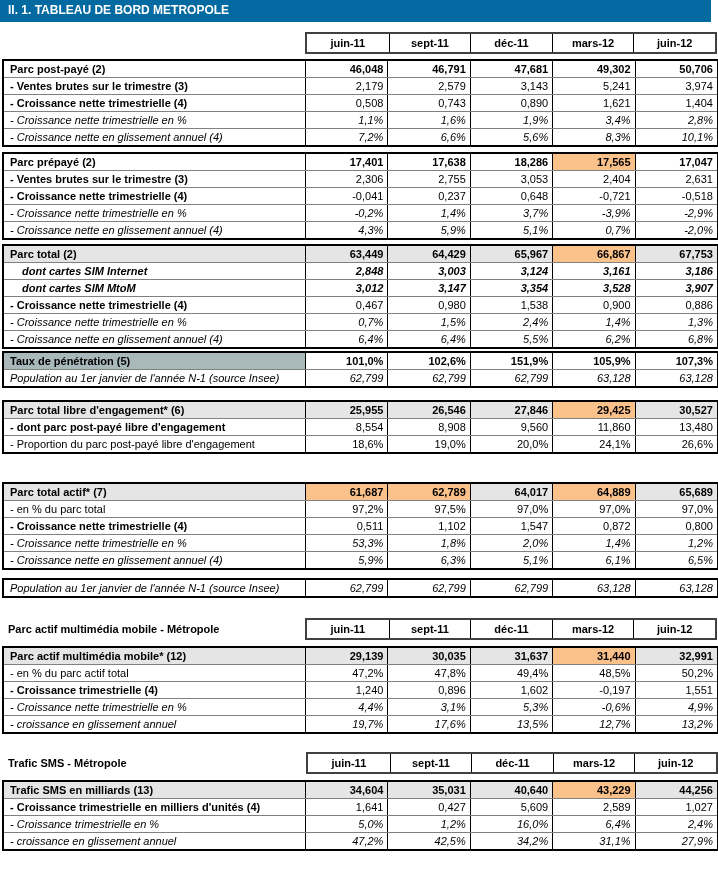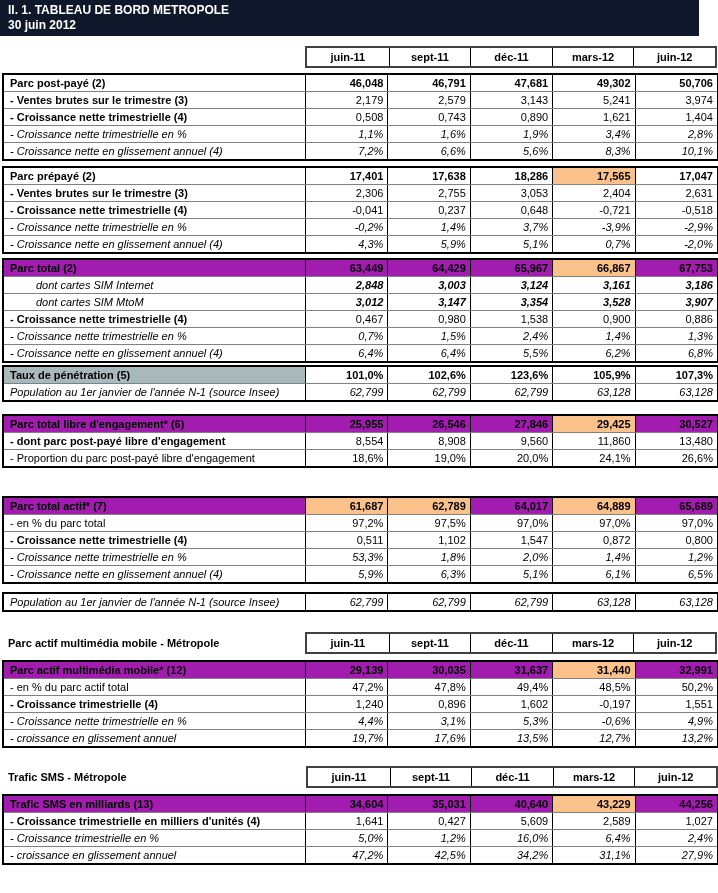--- a/index.html
+++ b/index.html
@@ -3,23 +3,23 @@
 <meta charset="utf-8">
 <style>
   html,body { margin:0; padding:0; background:#ffffff; }
   body {
     width:718px; height:893px; overflow:hidden;
     font-family:"Liberation Sans","DejaVu Sans",sans-serif;
     font-size:11px; color:#000;
   }
   
   .banner {
-    width:691px; background:#0f172a; color:#ffffff;
+    width:691px; background:#0369a1; color:#ffffff;
     font-weight:bold; font-size:12px; line-height:14.5px;
-    padding:3px 0 4px 8px;
+    padding:3px 12px 4px 8px;
   }
   
   .strip-row { display:flex; margin-left:2px; }
   .strip-label { width:303px; display:flex; align-items:center; font-weight:bold; padding-left:6px; box-sizing:border-box; }
   .strip {
     display:flex; margin-left:305px; width:412px;
     border:2px solid #404040; box-sizing:border-box; height:22px;
   }
   .strip-row .strip { margin-left:0; }
   .colcell {
@@ -41,37 +41,36 @@
     padding:0 4px 0 6px; overflow:hidden; white-space:nowrap;
   }
   .vcell {
     width:82.4px; box-sizing:border-box; display:flex; align-items:center;
     justify-content:flex-end; padding:0 4px 0 2px;
     border-left:1px solid #000; white-space:nowrap;
   }
   
   .ls-bold { font-weight:bold; }
   .ls-italic { font-style:italic; }
-  .ls-indent { font-weight:normal; font-style:italic; padding-left:32px; }
+  .ls-indent { font-weight:bold; font-style:italic; padding-left:18px; }
   .vs-bold { font-weight:bold; }
   .vs-italic { font-style:italic; }
-  .bg-green { background:#a21caf; }
+  .bg-green { background:#e5e5e5; }
   .bg-orange { background:#fbc18b; }
   .bg-gray { background:#a9b8bb; }
   
   .m5 { margin-top:5px; } .m4 { margin-top:4px; } .m2 { margin-top:2px; }
   .m12 { margin-top:12px; } .m28 { margin-top:28px; } .m8 { margin-top:8px; }
   .m20 { margin-top:20px; } .m18 { margin-top:18px;gap:16px; } .m6 { margin-top:6px; }
 </style>
 </head>
 <body>
 
 <div class="banner">
   <div>II. 1.  TABLEAU DE BORD METROPOLE</div>
-  <div>30 juin 2012</div>
 </div>
 
 <div class="strip mt-top">
     <div class="colcell">juin-11</div>
     <div class="colcell">sept-11</div>
     <div class="colcell">déc-11</div>
     <div class="colcell">mars-12</div>
     <div class="colcell">juin-12</div>
   </div>
 
@@ -207,21 +206,21 @@
       <div class="vcell vs-italic">5,5%</div>
       <div class="vcell vs-italic">6,2%</div>
       <div class="vcell vs-italic">6,8%</div>
     </div>
   </div>
 <div class="dtable m2">
     <div class="trow">
       <div class="lcell ls-bold bg-gray">Taux de pénétration (5)</div>
       <div class="vcell vs-bold">101,0%</div>
       <div class="vcell vs-bold">102,6%</div>
-      <div class="vcell vs-bold">123,6%</div>
+      <div class="vcell vs-bold">151,9%</div>
       <div class="vcell vs-bold">105,9%</div>
       <div class="vcell vs-bold">107,3%</div>
     </div>
     <div class="trow">
       <div class="lcell ls-italic">Population au 1er janvier de l'année N-1 (source Insee)</div>
       <div class="vcell vs-italic">62,799</div>
       <div class="vcell vs-italic">62,799</div>
       <div class="vcell vs-italic">62,799</div>
       <div class="vcell vs-italic">63,128</div>
       <div class="vcell vs-italic">63,128</div>

